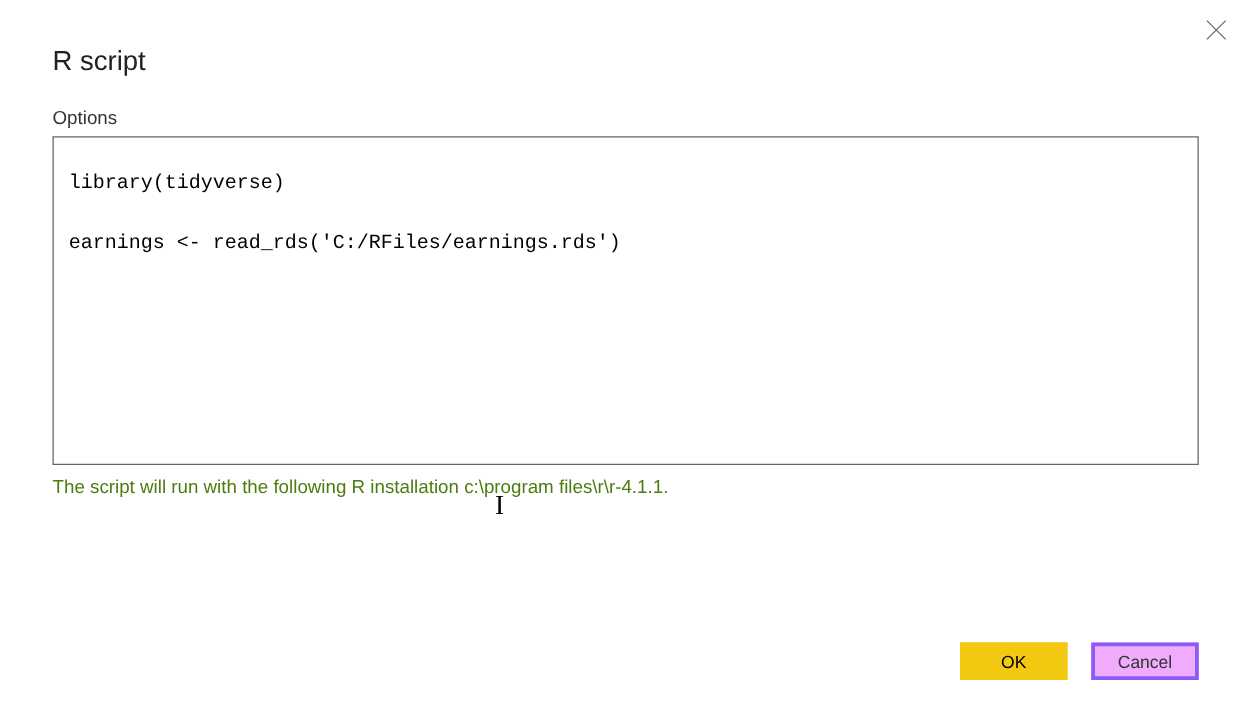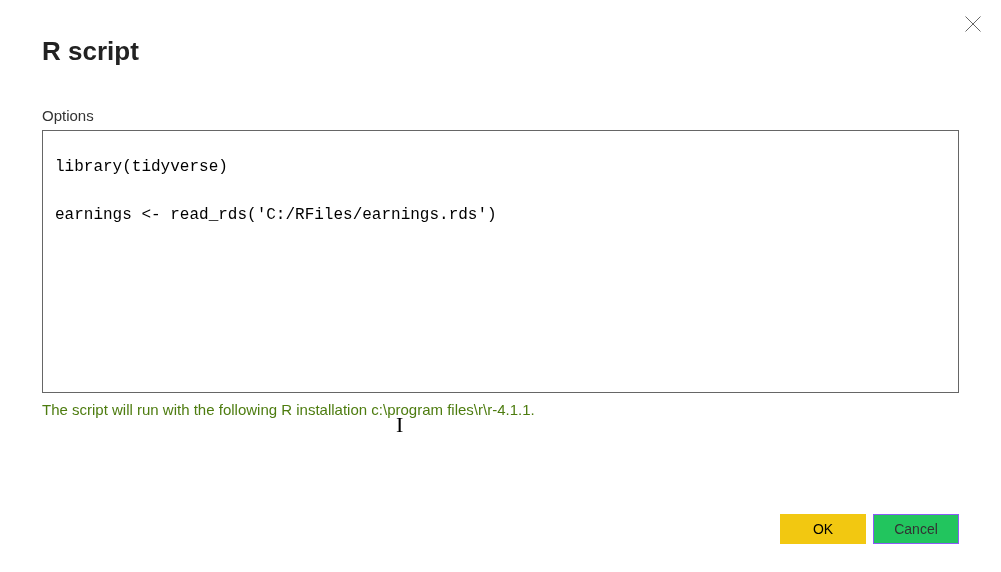--- a/index.html
+++ b/index.html
@@ -31,24 +31,24 @@
       color: #666666;
       display: flex;
       align-items: center;
       justify-content: center;
     }
     .close-btn svg {
       width: 16px;
       height: 16px;
     }
     .dialog-title {
-      font-size: 26px;
-      font-weight: 700;
+      font-size: 22px;
+      font-weight: 400;
       color: #222222;
-      margin-bottom: 40px;
+      margin-bottom: 24px;
     }
     .field-label {
       font-size: 15px;
       color: #333333;
       margin-bottom: 6px;
       display: block;
     }
     .script-box {
       width: 100%;
       height: 263px;
@@ -77,28 +77,28 @@
     .info-lines {
       font-size: 15px;
       color: #4d7c0f;
       line-height: 1.75;
     }
     .button-row {
       position: absolute;
       bottom: 28px;
       right: 42px;
       display: flex;
-      gap: 7px;
+      gap: 19px;
     }
     .btn {
       min-width: 86px;
       height: 30px;
       font-size: 14px;
-      border: 1px solid #8b5cf6;
-      background: #22c55e;
+      border: 3px solid #8b5cf6;
+      background: #f0abfc;
       cursor: pointer;
       display: flex;
       align-items: center;
       justify-content: center;
       color: #333333;
       font-family: inherit;
     }
     .btn-primary {
       background: #f2c811;
       border: 1px solid #f2c811;

